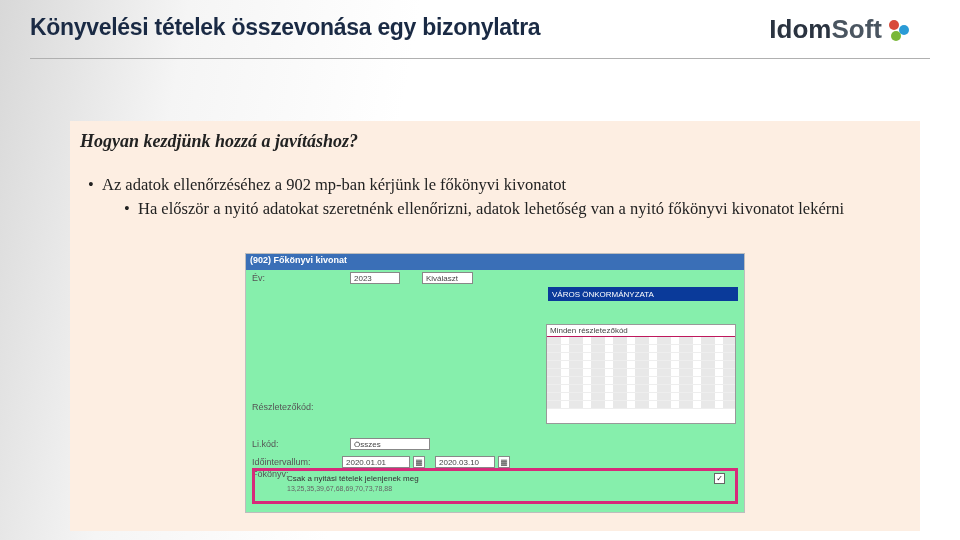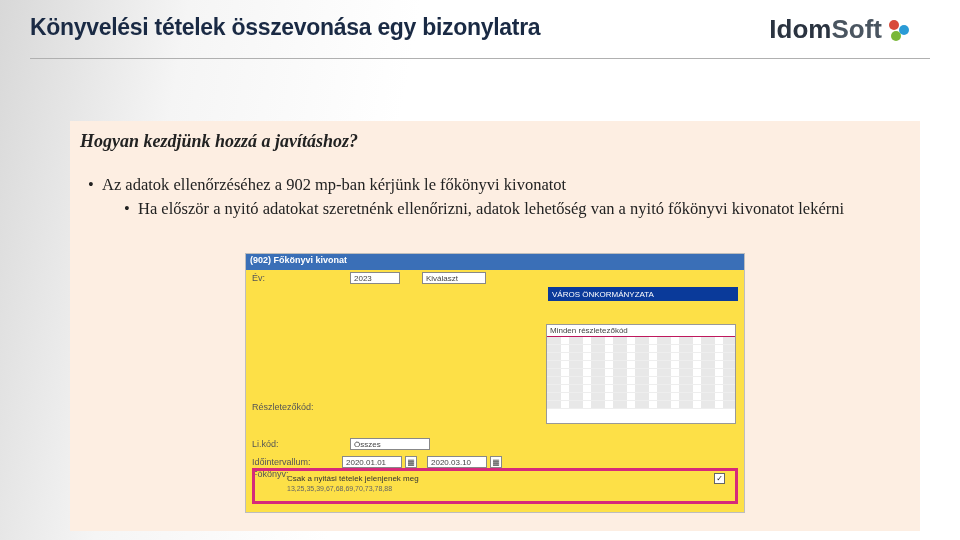--- a/index.html
+++ b/index.html
@@ -47,21 +47,21 @@
     font-family: Georgia, 'Times New Roman', serif; font-size: 16.5px; color: #222;
   }
   .bul1 { display: flex; }
   .bul1 .dot { width: 22px; text-align: center; }
   .bul2 { display: flex; margin-left: 36px; margin-top: 4px; }
   .bul2 .dot { width: 22px; text-align: center; }
 
   
   .shot {
     position: absolute; left: 175px; top: 132px; width: 500px; height: 260px;
-    background: #fde047; border: 1px solid #bdbdbd; font-family: Tahoma, Arial, sans-serif;
+    background: #86efac; border: 1px solid #bdbdbd; font-family: Tahoma, Arial, sans-serif;
     font-size: 9px; color: #444;
   }
   .titlebar {
     height: 16px; background: #3a6fb7; color: #fff; font-size: 9px; font-weight: bold;
     padding: 1px 4px;
   }
   .row { display: flex; align-items: center; padding: 1px 6px; height: 16px; gap: 8px; }
   .lbl { width: 90px; color: #555; }
   .box {
     background: #fff; border: 1px solid #888; height: 12px; padding: 0 3px;
@@ -130,21 +130,21 @@
       </div>
     </div>
 
     <div class="shot">
       <div class="titlebar">(902) Főkönyvi kivonat</div>
 
       <div class="row">
         <span class="lbl">Év:</span>
         <span class="box" style="width:50px">2023</span>
         <span style="width:6px"></span>
-        <span class="box" style="width:64px">Kiválaszt</span>
+        <span class="box" style="width:51px">Kiválaszt</span>
       </div>
 
 
       <div class="row" style="justify-content:flex-end">
         <span class="bluebox" style="width:190px">VÁROS ÖNKORMÁNYZATA</span>
       </div>
 
 
       <div class="listarea">
         <div class="listhead">Minden részletezőkód</div>
@@ -163,21 +163,21 @@
         <span class="lbl">Részletezőkód:</span>
       </div>
 
       <div class="row" style="position:absolute;left:0;bottom:60px;width:100%">
         <span class="lbl">Li.kód:</span>
         <span class="box" style="width:80px">Összes</span>
       </div>
 
       <div class="dates">
         <span class="lbl">Időintervallum:</span>
-        <span class="box" style="width:60px">2020.01.01</span>
+        <span class="box" style="width:68px">2020.01.01</span>
         <span class="box" style="width:12px;margin-left:3px;justify-content:center">▦</span>
         <span style="width:10px"></span>
         <span class="box" style="width:60px">2020.03.10</span>
         <span class="box" style="width:12px;margin-left:3px;justify-content:center">▦</span>
       </div>
 
       <div class="row" style="position:absolute;left:0;bottom:30px">
         <span class="lbl">Főkönyv:</span>
       </div>
 

